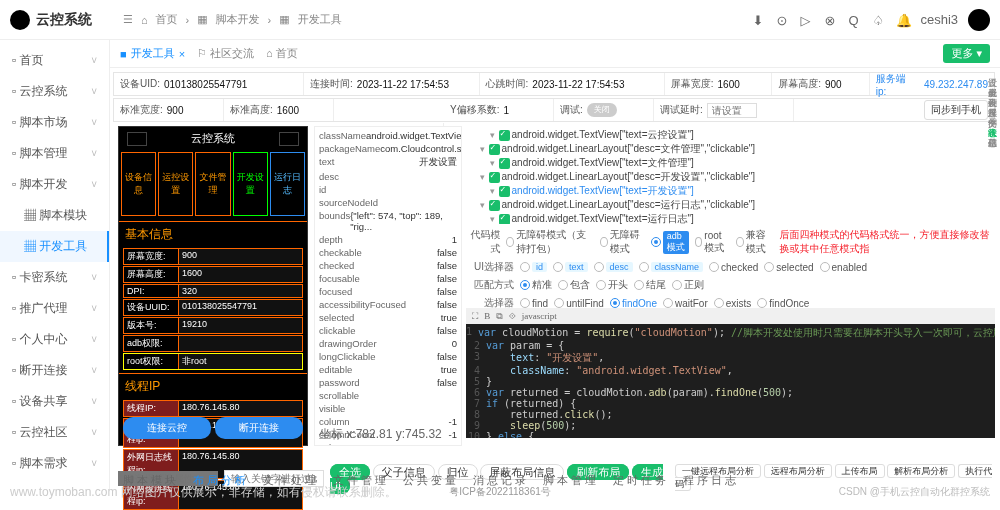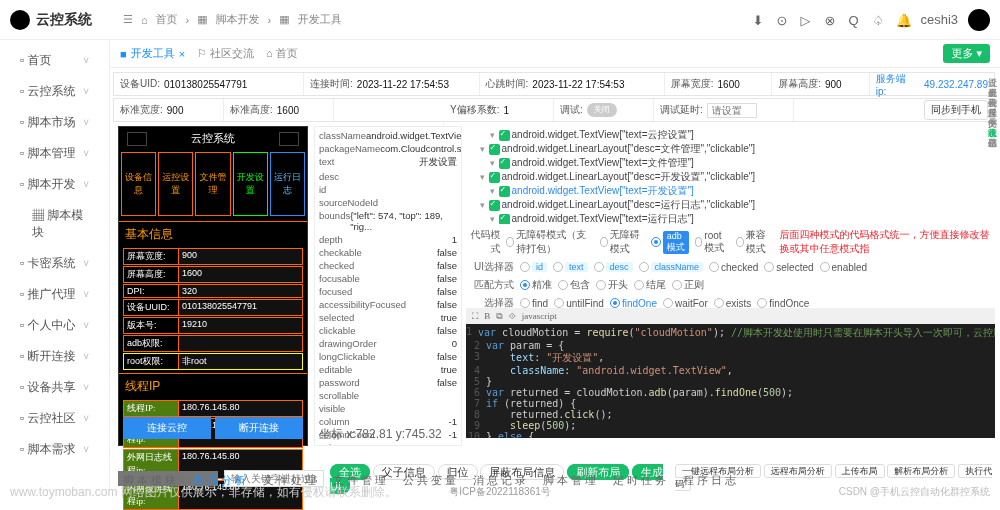--- a/index.html
+++ b/index.html
@@ -5,21 +5,21 @@
 * { margin: 0; padding: 0; box-sizing: border-box; }
 body { font-family: "Microsoft YaHei", Arial, sans-serif; font-size: 11px; color: #333; background: #fff; width: 1000px; height: 510px; overflow: hidden; position: relative; }
 .top-header { height: 40px; display: flex; align-items: center; padding: 0 10px; border-bottom: 1px solid #eee; }
 .logo-area { display: flex; align-items: center; gap: 6px; width: 105px; }
 .logo-dot { width: 20px; height: 20px; background: #000; border-radius: 50%; }
 .logo-text { font-size: 14px; font-weight: 600; }
 .breadcrumb { display: flex; align-items: center; gap: 8px; font-size: 11px; color: #555; }
 .breadcrumb span { color: #888; }
 .header-right { margin-left: auto; display: flex; align-items: center; gap: 10px; font-size: 13px; color: #666; }
 .header-right .ic { width: 14px; height: 14px; display: inline-block; }
-.side-nav { position: absolute; left: 0; top: 40px; width: 110px; height: 450px; border-right: 1px solid #eee; padding: 5px 8px; }
+.side-nav { position: absolute; left: 0; top: 40px; width: 110px; height: 450px; border-right: 1px solid #eee; padding: 5px 0; }
 .nav-item { display: flex; align-items: center; gap: 6px; padding: 7px 12px; font-size: 12px; color: #555; cursor: pointer; justify-content: space-between; }
 .nav-item.active { color: #1890ff; border-right: 2px solid #1890ff; background: #f0f7ff; }
 .nav-item .caret { font-size: 10px; color: #bbb; }
 .tabs-bar { position: absolute; left: 110px; top: 40px; right: 0; height: 28px; display: flex; align-items: center; gap: 12px; padding: 0 10px; border-bottom: 1px solid #eee; font-size: 11px; color: #888; }
 .tab-active { color: #1890ff; display: flex; gap: 4px; align-items: center; }
 .green-btn { background: #19be6b; color: #fff; border-radius: 3px; padding: 2px 8px; font-size: 11px; }
 .info-bar1, .info-bar2 { position: absolute; left: 113px; right: 5px; height: 24px; display: flex; align-items: center; border: 1px solid #e5e5e5; font-size: 10px; }
 .info-bar1 { top: 72px; }
 .info-bar2 { top: 98px; }
 .info-cell { padding: 0 6px; border-right: 1px solid #eee; display: flex; align-items: center; gap: 4px; height: 100%; }
@@ -35,23 +35,23 @@
 .dev-header .hb { width: 20px; height: 14px; border: 1px solid #444; display: inline-block; }
 .tab-row { display: flex; gap: 2px; padding: 2px; }
 .dev-tab { flex: 1; border: 1px solid #f60; text-align: center; font-size: 9px; padding: 18px 0; color: #f90; }
 .dev-tab.green { border-color: #0f0; color: #0f0; }
 .dev-tab.blue { border-color: #2d8cf0; color: #5bf; }
 .section-title { color: #f90; font-size: 12px; padding: 4px 6px; border-top: 1px solid #f60; margin-top: 3px; }
 .dev-field { display: flex; border: 1px solid #f60; margin: 1px 4px; font-size: 9px; color: #fff; }
 .dev-field .k { width: 55px; padding: 1px 3px; border-right: 1px solid #f60; }
 .dev-field .v { flex: 1; padding: 1px 3px; background: #111; }
 .dev-field.ylw { border-color: #ff0; }
-.ip-row .k { background: #4d7c0f; font-family: Liberation Serif, serif; }
+.ip-row .k { background: #7f1d1d; }
 .dev-buttons { display: flex; gap: 4px; padding: 4px; position: absolute; bottom: 2px; left: 0; right: 0; }
-.dev-btn { flex: 1; background: #2d8cf0; color: #fff; text-align: center; padding: 4px 0; font-size: 10px; border-radius: 0; }
+.dev-btn { flex: 1; background: #2d8cf0; color: #fff; text-align: center; padding: 4px 0; font-size: 10px; border-radius: 10px; }
 .dev-btn.orange { background: #f60; margin: 0 4px; }
 
 .prop-list { position: absolute; left: 314px; top: 126px; width: 148px; height: 320px; overflow: hidden; font-size: 9.5px; color: #444; background: #fff; border: 1px solid #eee; padding: 2px; }
 .prop-row { display: flex; justify-content: space-between; padding: 1px 2px; }
 .prop-row .pk { color: #666; }
 .prop-row .pv { color: #333; }
 .coord-text { position: absolute; bottom: 2px; left: 4px; font-size: 12px; color: #666; }
 
 .tree-panel { position: absolute; left: 466px; top: 126px; right: 5px; height: 98px; overflow: hidden; font-size: 10px; color: #444; padding: 2px; background: #fff; }
 .tree-row { display: flex; align-items: center; gap: 2px; padding: 0px 0; }
@@ -153,20 +153,23 @@
       <span>▫ 脚本管理</span>
       <span class="caret">˅</span>
     </div>
     <div class="nav-item">
       <span>▫ 脚本开发</span>
       <span class="caret">˅</span>
     </div>
     <div class="nav-item" style="padding-left: 24px;">
       <span>▦ 脚本模块</span>
     </div>
+    <div class="nav-item active" style="padding-left: 24px;">
+      <span>▦ 开发工具</span>
+    </div>
     <div class="nav-item">
       <span>▫ 卡密系统</span>
       <span class="caret">˅</span>
     </div>
     <div class="nav-item">
       <span>▫ 推广代理</span>
       <span class="caret">˅</span>
     </div>
     <div class="nav-item">
       <span>▫ 个人中心</span>

